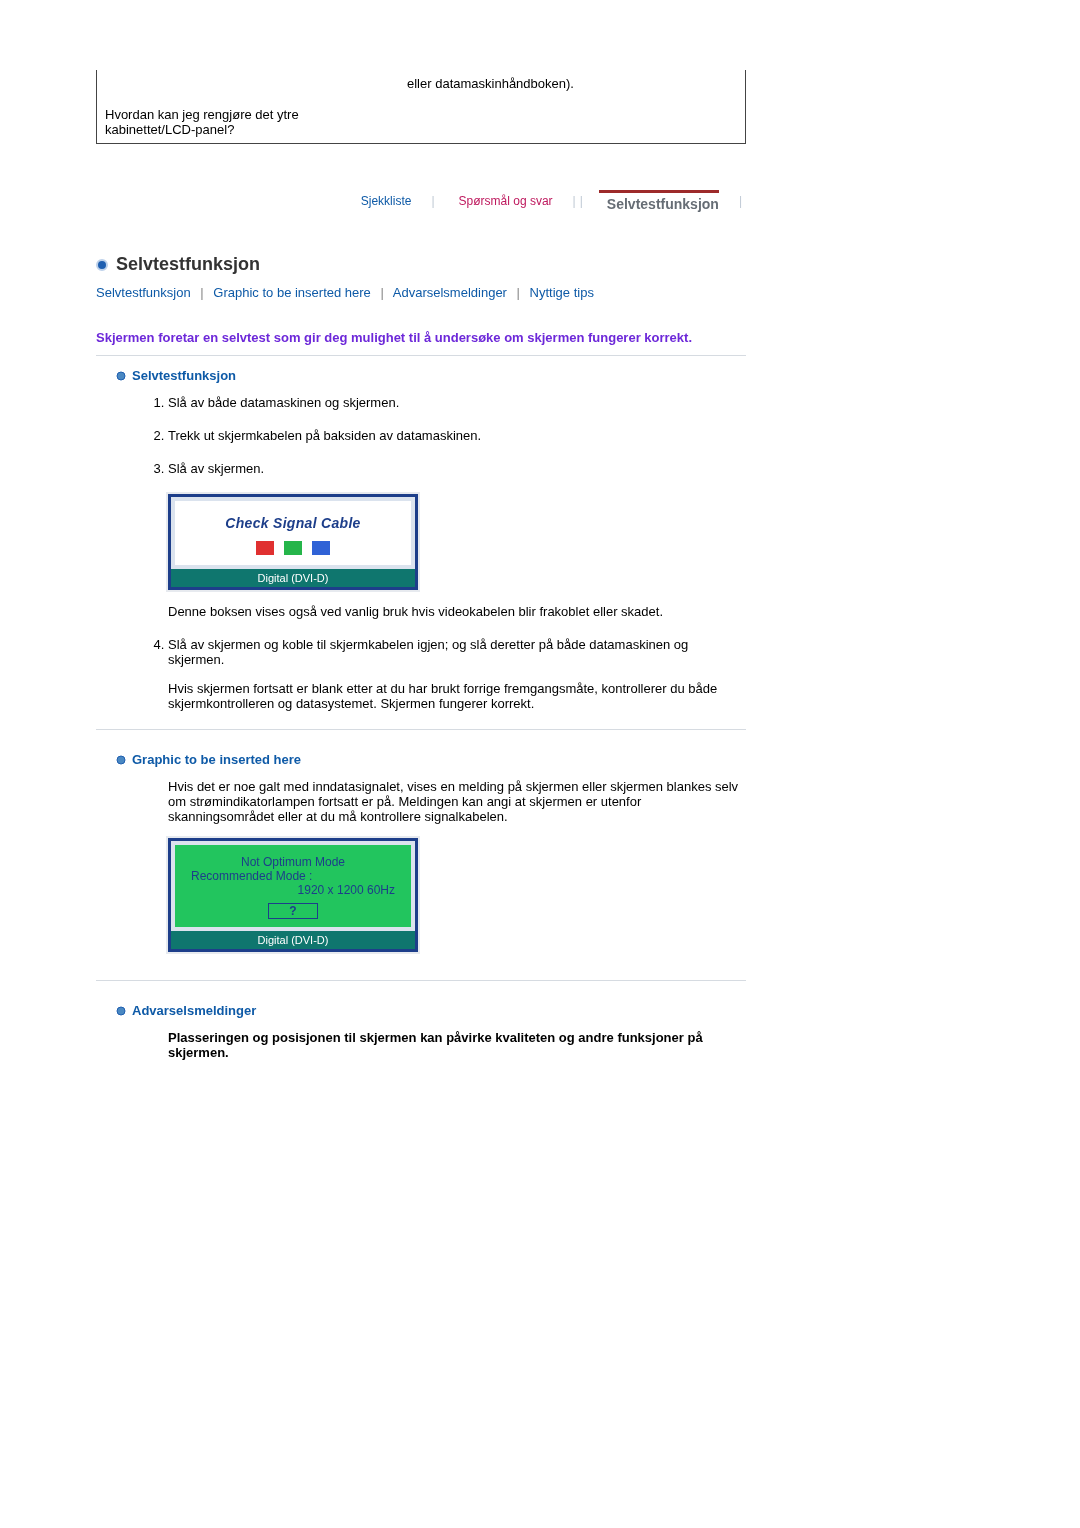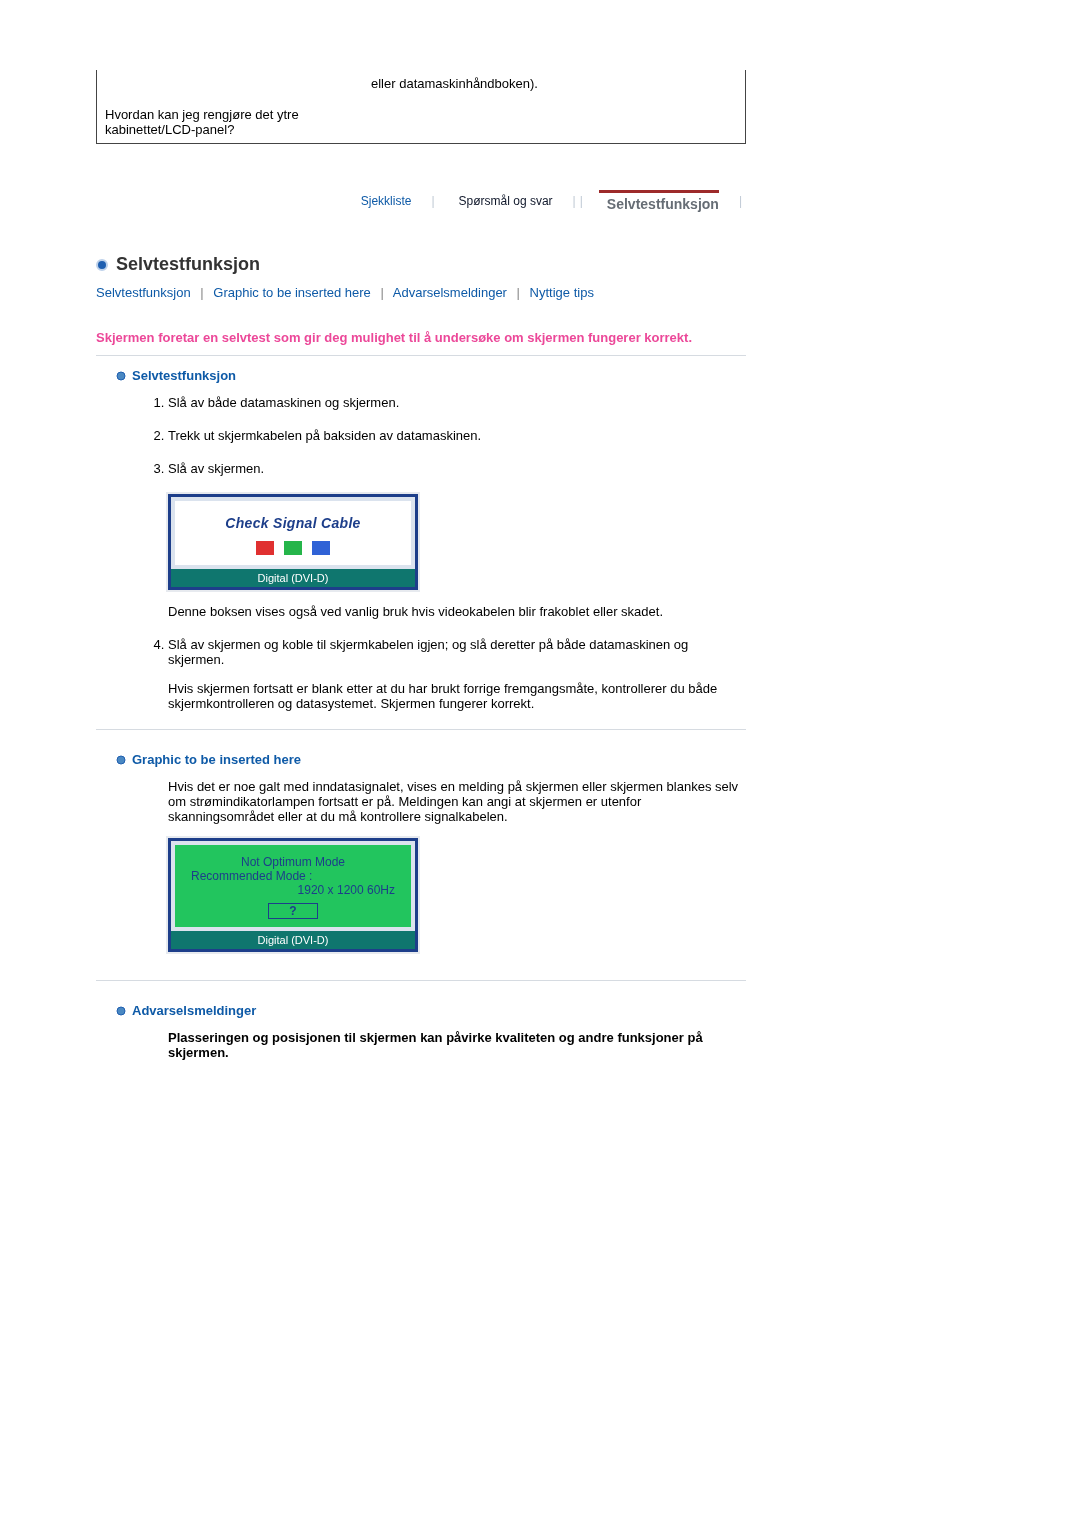--- a/index.html
+++ b/index.html
@@ -21,57 +21,57 @@
 
   
   .qa-table {
     border-left: 1px solid #444;
     border-right: 1px solid #444;
     border-bottom: 1px solid #444;
   }
   .qa-row { display: flex; }
   .qa-q, .qa-a { padding: 6px 8px; }
   .qa-q { width: 250px; }
-  .qa-a { flex: 1; }
+  .qa-a { flex: 1; margin-left: 36px; }
   .qa-a p { margin: 0 0 16px 0; }
   .qa-a p:last-child { margin-bottom: 4px; }
 
   
   .tabbar {
     margin-top: 46px;
     display: flex;
     justify-content: flex-end;
     gap: 20px;
     font-size: 12px;
     align-items: center;
   }
   .tabbar .sep { color: #c0cad5; letter-spacing: 4px; }
   .tab-link { color: #0e5aa7; cursor: pointer; }
-  .tab-grey { color: #0f172a; cursor: pointer; }
+  .tab-grey { color: #be185d; cursor: pointer; }
   .tab-active-wrap { position: relative; padding-top: 6px; }
   .tab-active { color: #666d75; font-weight: bold; cursor: pointer; font-size: 14px; }
   .tab-active-bar {
     position: absolute; top: 0; right: 0; width: 120px; height: 3px; background: #9d2a2a;
   }
 
   
   .section-head {
     display: flex; align-items: center; gap: 8px;
     margin-top: 42px;
   }
   .section-head .dot { width: 12px; height: 12px; }
   .section-head h2 {
     margin: 0; font-size: 18px; font-weight: bold; color: #333;
   }
   .sublinks { margin-top: 10px; color: #555; }
   .sublinks a { color: #0e5aa7; text-decoration: none; cursor: pointer; }
   .sublinks .sep { color: #888; margin: 0 6px; }
 
   .intro {
-    font-weight: bold; margin-top: 30px; color: #ec4899;
+    font-weight: bold; margin-top: 30px; color: #6d28d9;
   }
   .hr { border: none; border-top: 1px solid #d6dbe1; margin: 10px 0 12px 0; }
   .hr-wide { border: none; border-top: 1px solid #d6dbe1; margin: 18px 0 22px 0; }
 
   .subhead {
     display: flex; align-items: center; gap: 6px;
     font-weight: bold; color: #0e5aa7; font-size: 13px;
     margin-left: 20px;
   }
   .subhead .bullet { width: 10px; height: 10px; }

